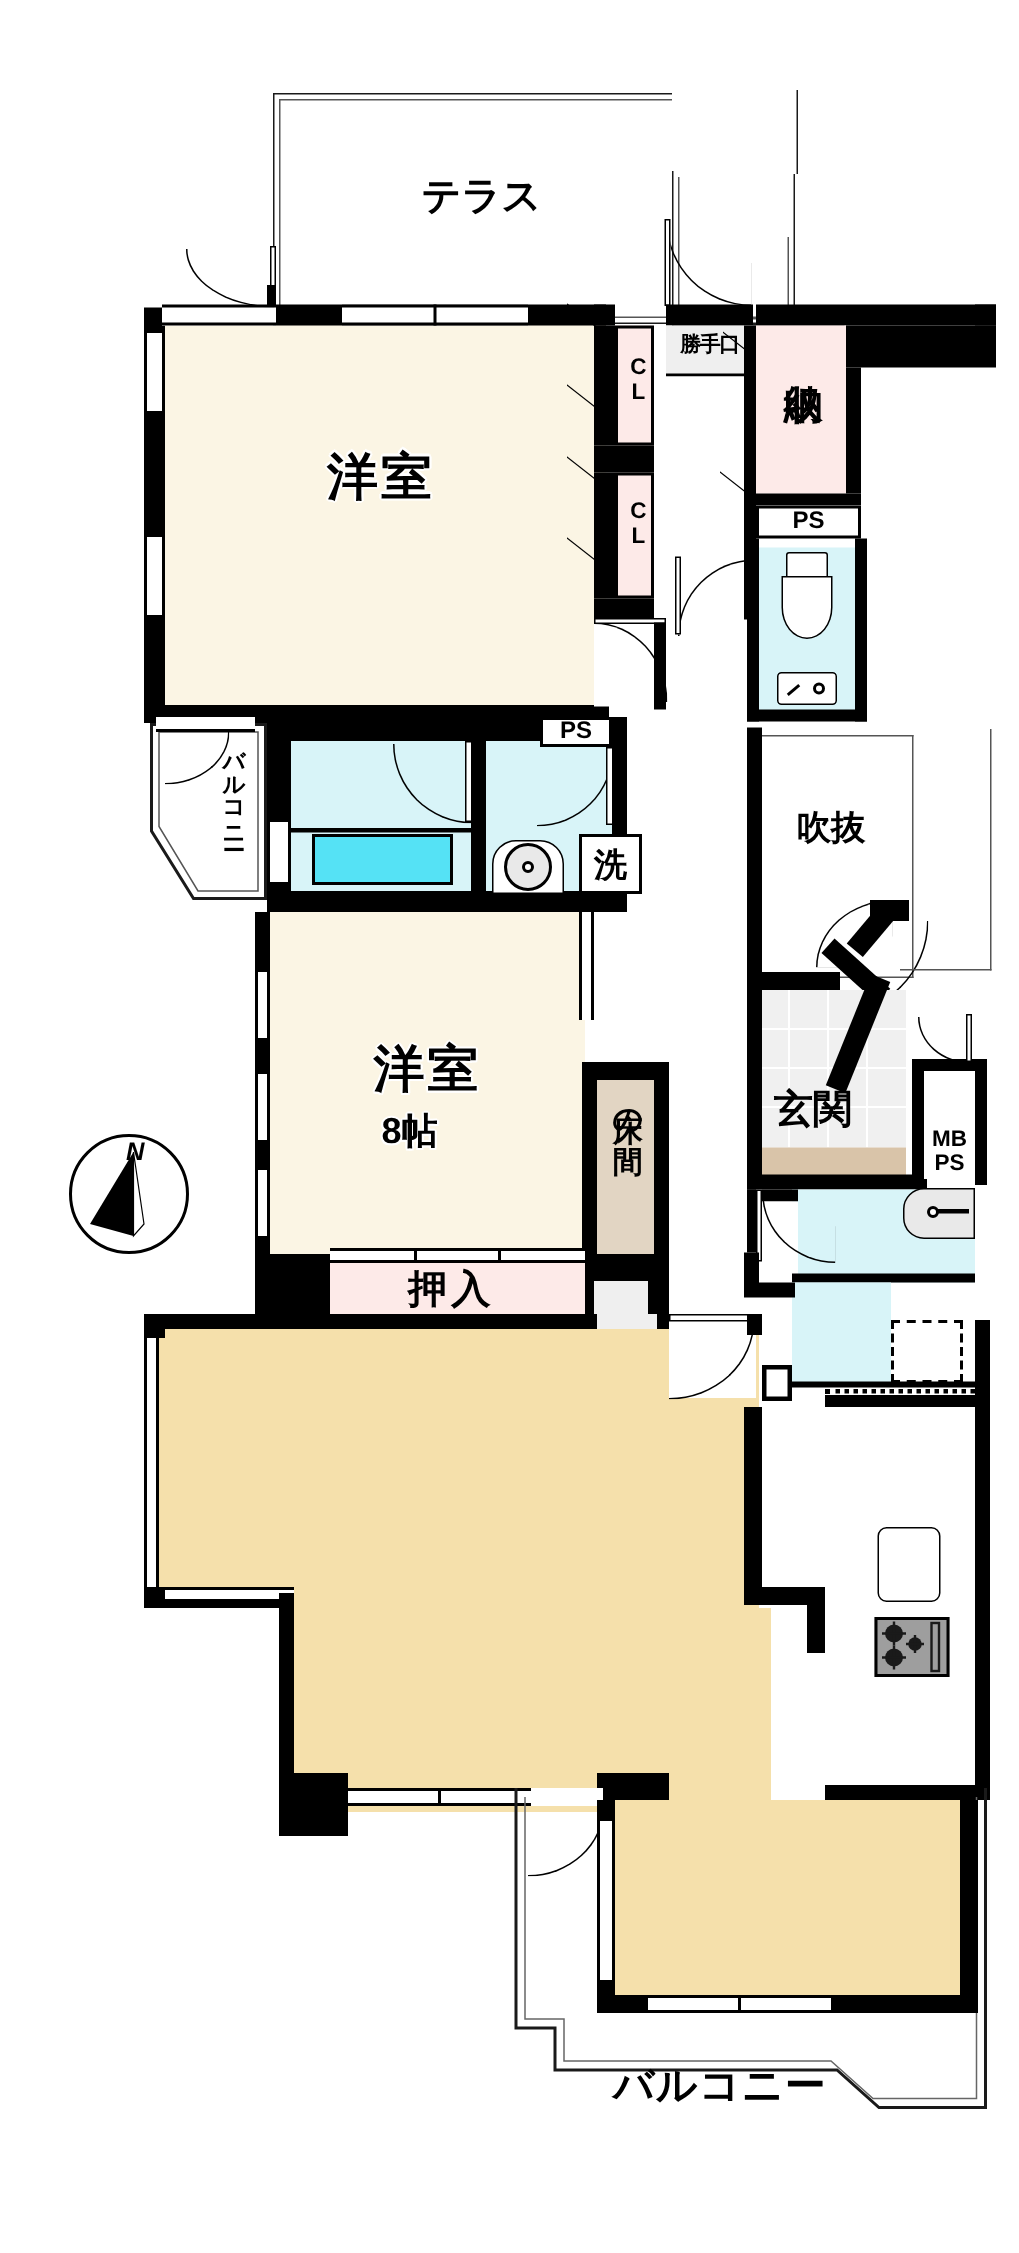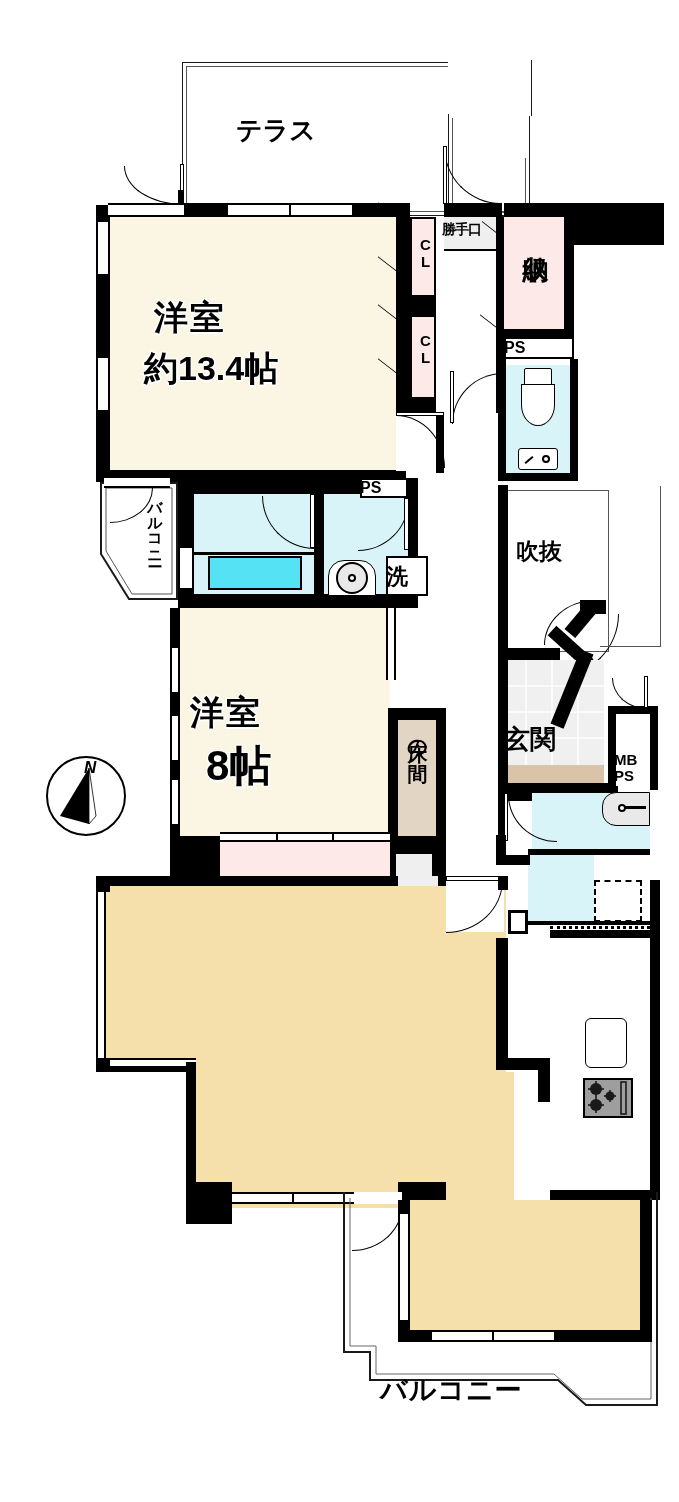--- a/index.html
+++ b/index.html
@@ -27,21 +27,21 @@
   
   .ol{position:absolute;border:1.5px solid #1a1a1a;background:transparent;}
   .ol2{position:absolute;border:1px solid #555;background:transparent;}
 
   
   .win{position:absolute;background:#ffffff;border-top:2px solid #000;border-bottom:2px solid #000;box-sizing:border-box;}
   .winv{position:absolute;background:#ffffff;border-left:2px solid #000;border-right:2px solid #000;box-sizing:border-box;}
   .wmull{position:absolute;background:#000;}
 
   
-  .lbl{position:absolute;color:#000;font-weight:bold;white-space:pre;text-align:left;
+  .lbl{position:absolute;color:#000;font-weight:bold;white-space:pre;text-align:center;
        text-shadow:1.5px 0 0 #fff,-1.5px 0 0 #fff,0 1.5px 0 #fff,0 -1.5px 0 #fff,
                    1px 1px 0 #fff,-1px -1px 0 #fff,1px -1px 0 #fff,-1px 1px 0 #fff;}
   .vlbl{writing-mode:vertical-rl;text-orientation:upright;}
   .nosh{text-shadow:none;}
 
   
   .swing{position:absolute;border:1.6px solid #000;border-radius:50%;background:transparent;}
   .leaf{position:absolute;background:#fff;border:1.4px solid #000;box-sizing:border-box;}
 
   
@@ -83,21 +83,20 @@
   <div class="leaf" style="left:180px;top:164px;width:4px;height:40px;"></div>
   <div class="w" style="left:178px;top:190px;width:6px;height:14px;"></div>
 
   <div class="winv" style="left:96px;top:222px;width:14px;height:52px;"></div>
   <div class="winv" style="left:96px;top:358px;width:14px;height:52px;"></div>
 
   <div class="win" style="left:228px;top:203px;width:124px;height:14px;"></div>
   <div class="wmull" style="left:289px;top:203px;width:2px;height:14px;"></div>
 
   <div class="lbl" style="left:154px;top:295px;width:200px;font-size:34px;letter-spacing:2px;">洋室</div>
-  <div class="lbl" style="left:144px;top:346px;width:220px;font-size:34px;letter-spacing:0px;">約13.4帖</div>
 
   <div class="w" style="left:396px;top:203px;width:14px;height:14px;"></div>
   <div class="b f-closet" style="left:410px;top:217px;width:26px;height:80px;border:2px solid #000;box-sizing:border-box;"></div>
   <div class="b f-closet" style="left:410px;top:315px;width:26px;height:84px;border:2px solid #000;box-sizing:border-box;"></div>
   <div class="w" style="left:396px;top:217px;width:14px;height:80px;"></div>
   <div class="w" style="left:396px;top:297px;width:40px;height:18px;"></div>
   <div class="w" style="left:396px;top:315px;width:14px;height:84px;"></div>
   <div class="w" style="left:396px;top:399px;width:40px;height:16px;"></div>
   <div class="lbl vlbl nosh" style="left:412px;top:236px;width:22px;font-size:15px;">CL</div>
   <div class="lbl vlbl nosh" style="left:412px;top:332px;width:22px;font-size:15px;">CL</div>
@@ -234,34 +233,35 @@
   <div class="w" style="left:650px;top:203px;width:14px;height:14px;"></div>
   <div class="ol2" style="left:600px;top:486px;width:60px;height:160px;border-left:none;border-top:none;"></div>
 
   <div class="b f-room" style="left:178px;top:608px;width:212px;height:228px;"></div>
   <div class="w" style="left:170px;top:608px;width:10px;height:232px;"></div>
   <div class="winv" style="left:170px;top:648px;width:10px;height:44px;"></div>
   <div class="winv" style="left:170px;top:716px;width:10px;height:44px;"></div>
   <div class="winv" style="left:170px;top:780px;width:10px;height:44px;"></div>
   <div class="winv" style="left:386px;top:608px;width:10px;height:72px;"></div>
   <div class="lbl" style="left:190px;top:690px;width:190px;font-size:34px;letter-spacing:2px;">洋室</div>
-  <div class="lbl" style="left:206px;top:738px;width:170px;font-size:42px;">8帖</div>
+  <div class="lbl" style="left:188px;top:738px;width:170px;font-size:24px;">8帖</div>
 
   <div class="b f-toko" style="left:396px;top:716px;width:42px;height:120px;"></div>
   <div class="w" style="left:388px;top:708px;width:58px;height:12px;"></div>
   <div class="w" style="left:388px;top:716px;width:10px;height:120px;"></div>
   <div class="w" style="left:436px;top:716px;width:10px;height:120px;"></div>
   <div class="lbl vlbl nosh" style="left:402px;top:726px;width:30px;font-size:20px;">床の間</div>
 
   <div class="b f-closet" style="left:180px;top:838px;width:216px;height:42px;"></div>
   <div class="w" style="left:170px;top:836px;width:50px;height:44px;"></div>
   <div class="w" style="left:390px;top:836px;width:56px;height:44px;"></div>
   <div class="win" style="left:220px;top:832px;width:170px;height:10px;"></div>
   <div class="wmull" style="left:276px;top:832px;width:2px;height:10px;"></div>
   <div class="wmull" style="left:332px;top:832px;width:2px;height:10px;"></div>
+  <div class="lbl nosh" style="left:226px;top:842px;width:150px;font-size:26px;letter-spacing:3px;">押入</div>
   <div class="b f-gray" style="left:396px;top:854px;width:36px;height:26px;"></div>
 
   <div class="b f-ldk" style="left:104px;top:880px;width:402px;height:312px;"></div>
   <div class="b f-ldk" style="left:194px;top:1072px;width:320px;height:136px;"></div>
   <div class="b f-white" style="left:104px;top:1072px;width:92px;height:124px;"></div>
 
   <div class="w" style="left:96px;top:876px;width:14px;height:16px;"></div>
   <div class="w" style="left:96px;top:876px;width:118px;height:10px;"></div>
   <div class="w" style="left:96px;top:886px;width:10px;height:180px;"></div>
   <div class="winv" style="left:96px;top:892px;width:10px;height:168px;"></div>

